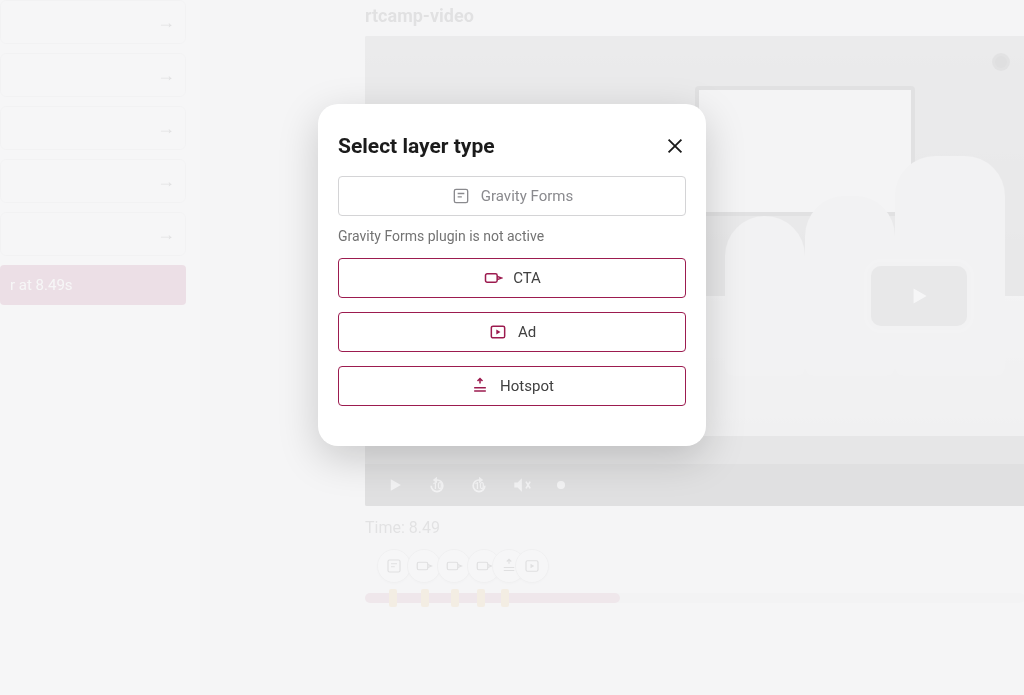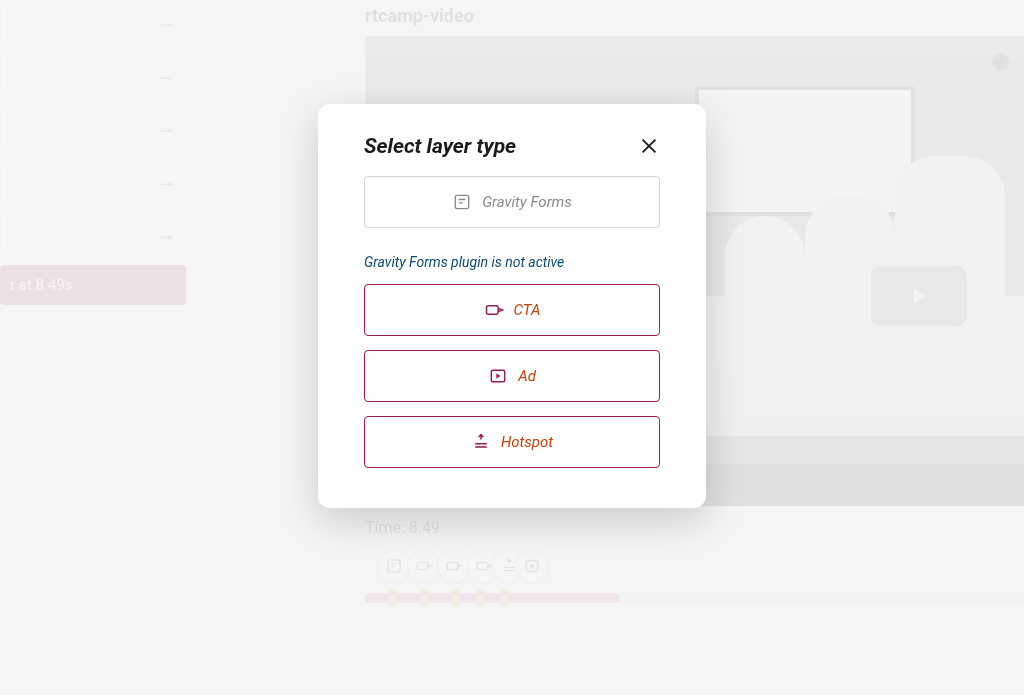--- a/index.html
+++ b/index.html
@@ -144,49 +144,48 @@
   
   .overlay {
     position: absolute; inset:0;
     background: rgba(245,245,246,.9);
     display:flex; align-items:flex-start; justify-content:center;
   }
   .modal {
     margin-top: 104px;
     width: 388px;
     background:#fff;
-    border-radius: 12px;
+    border-radius: 20px;
     box-shadow: 0 12px 40px rgba(0,0,0,.18);
-    padding: 30px 46px 40px;
-    font-style: italic;
+    padding: 30px 20px 40px;
   }
   .modal-head{ display:flex; align-items:center; justify-content:space-between; }
   .modal-title{ font-size:21px; font-weight:700; color:#1b1b1b;}
   .close-x{ width:22px;height:22px; cursor:pointer;}
   .close-x svg{width:100%;height:100%;stroke:#1b1b1b;stroke-width:2;}
 
   .opt {
     margin-top: 18px;
-    height: 52px;
+    height: 40px;
     border-radius:4px;
     display:flex; align-items:center; justify-content:center;
     gap:10px; font-size:15px; cursor:pointer;
   }
   .opt.disabled{
     border:1px solid #d4d4d6; color:#8a8a8e; cursor:not-allowed;
   }
   .opt.primary{
-    border:1.5px solid #9c1b4f; color:#c2410c; margin-top:14px;
+    border:1.5px solid #9c1b4f; color:#404040; margin-top:14px;
   }
   .opt:first-of-type{ margin-top:26px;}
   .opt svg{ width:20px;height:20px; }
   .opt.disabled svg{ stroke:#8a8a8e; fill:none; stroke-width:1.6;}
   .opt.primary svg{ stroke:#9c1b4f; fill:none; stroke-width:1.8;}
 
-  .hint { margin-top:26px; font-size:14px; color:#0c4a6e;}
+  .hint { margin-top:12px; font-size:14px; color:#737373;}
 </style>
 </head>
 <body>
 
 <div class="sidebar">
   <div class="sidebox">
     <span class="arrow">→</span>
   </div>
   <div class="sidebox">
     <span class="arrow">→</span>

